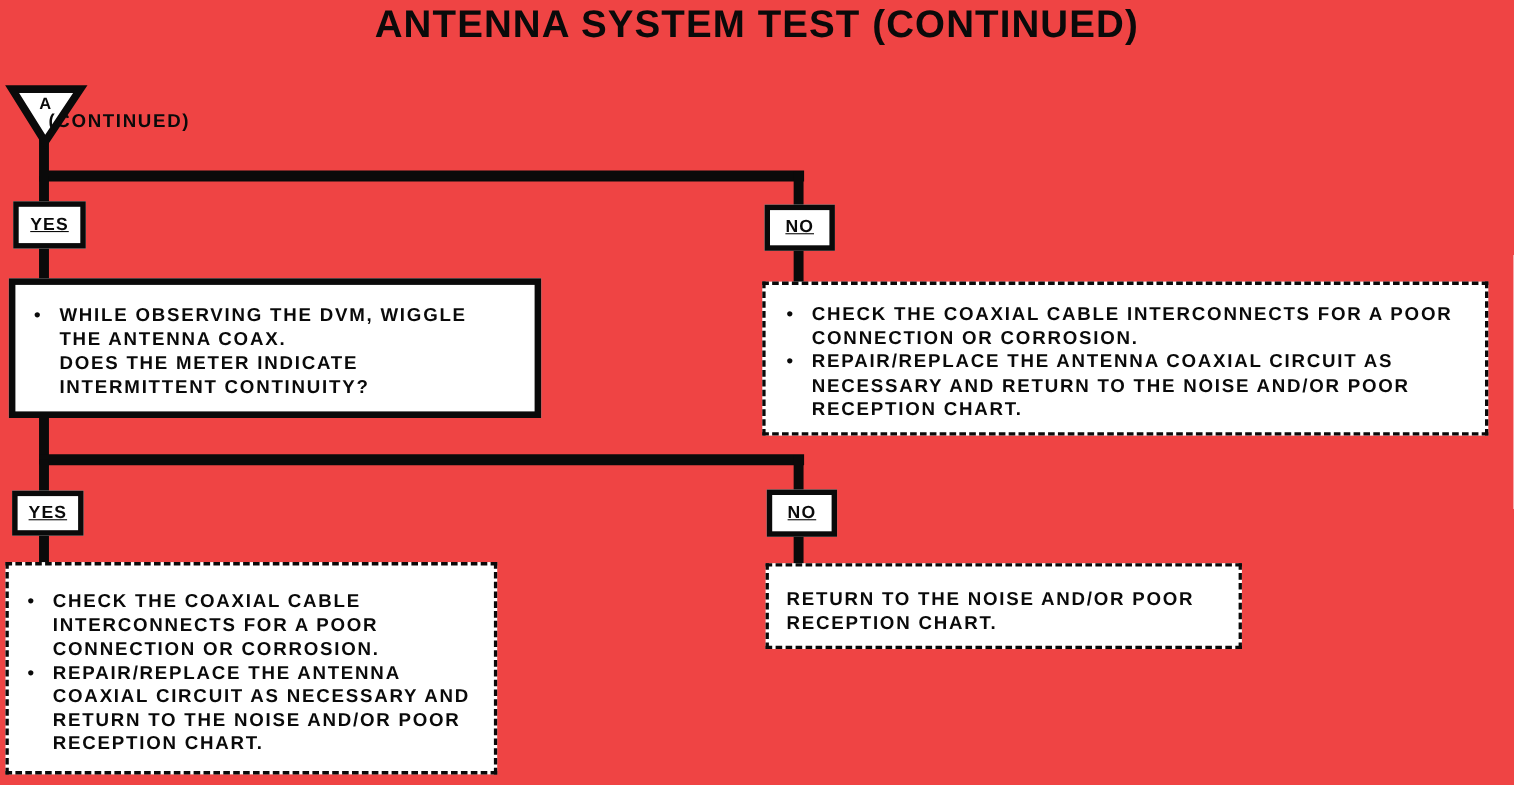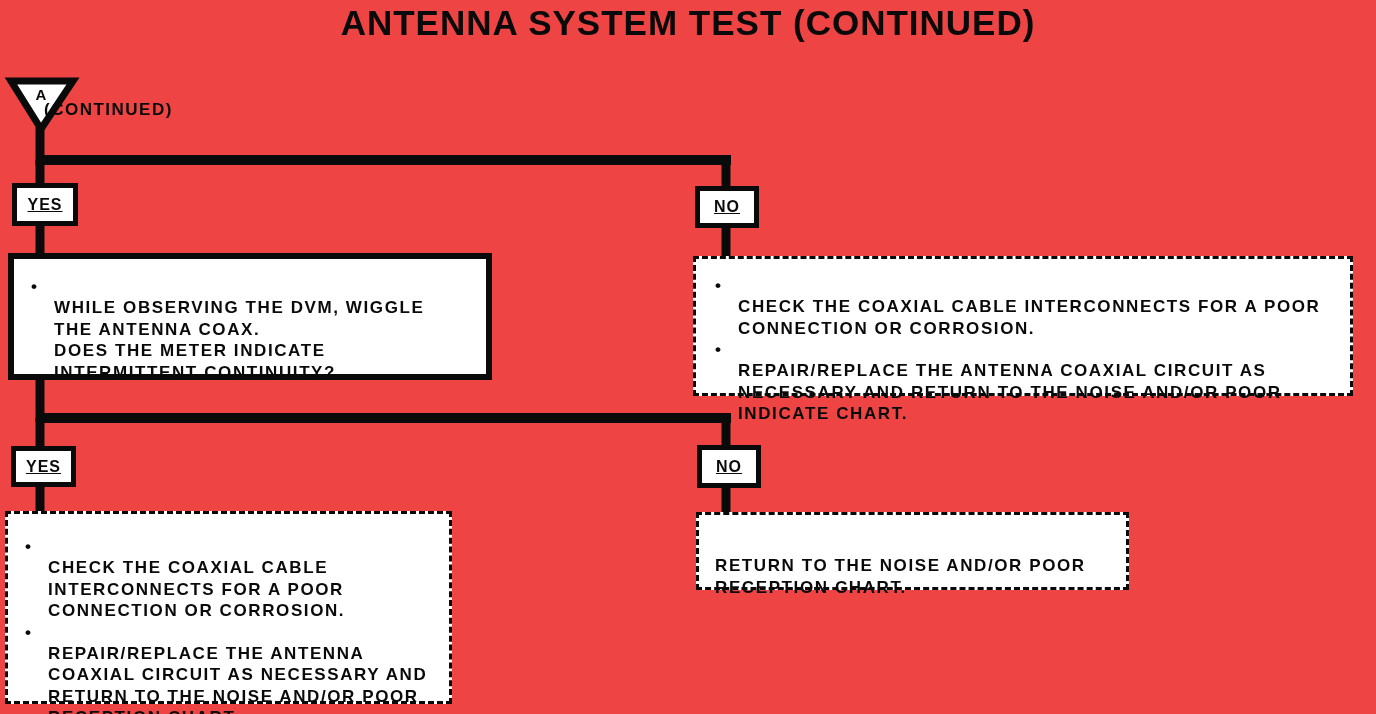--- a/index.html
+++ b/index.html
@@ -77,21 +77,21 @@
   .box-no1      { left: 693px; top: 256px; width: 660px; height: 140px; padding: 16px 8px 0 16px; }
   .box-yes2     { left: 5px;   top: 511px; width: 447px; height: 193px; padding: 22px 8px 0 14px; }
   .box-no2      { left: 696px; top: 512px; width: 433px; height: 78px;  padding: 19px 8px 0 16px; }
   .item { display: flex; align-items: flex-start; }
   .bullet {
     flex: 0 0 26px;
     width: 26px;
     padding-left: 3px;
     letter-spacing: 0;
   }
-  .item-text { white-space: pre-line; margin-top: 21px; }
+  .item-text { white-space: pre-line; }
 </style>
 </head>
 <body>
 
 <div class="page">
 
   <div class="title">ANTENNA SYSTEM TEST (CONTINUED)</div>
 
   <svg class="lines-svg" viewBox="0 0 1376 714" xmlns="http://www.w3.org/2000/svg">
 
@@ -143,21 +143,21 @@
   <div class="flowbox dashed box-no1">
     <div class="item">
       <span class="bullet">•</span>
       <div class="item-text">CHECK THE COAXIAL CABLE INTERCONNECTS FOR A POOR
 CONNECTION OR CORROSION.</div>
     </div>
     <div class="item">
       <span class="bullet">•</span>
       <div class="item-text">REPAIR/REPLACE THE ANTENNA COAXIAL CIRCUIT AS
 NECESSARY AND RETURN TO THE NOISE AND/OR POOR
-INDICATE CHART.</div>
+RECEPTION CHART.</div>
     </div>
   </div>
 
   <div class="flowbox dashed box-yes2">
     <div class="item">
       <span class="bullet">•</span>
       <div class="item-text">CHECK THE COAXIAL CABLE
 INTERCONNECTS FOR A POOR
 CONNECTION OR CORROSION.</div>
     </div>

